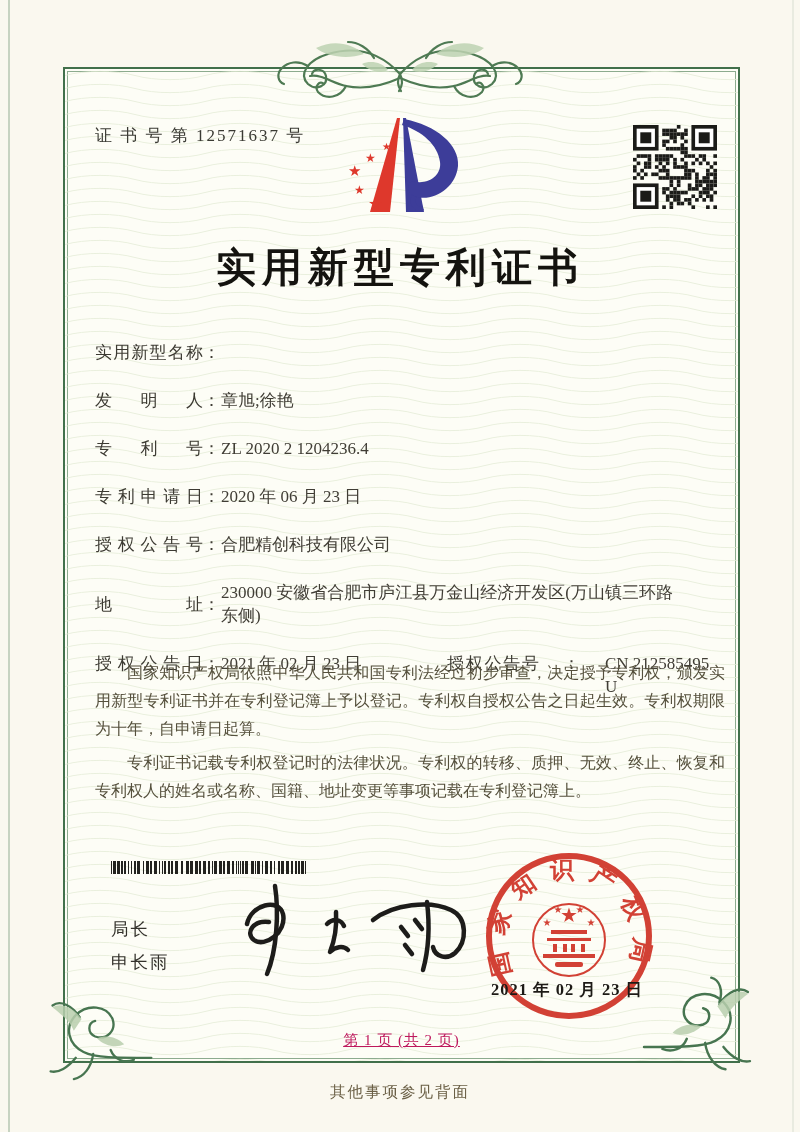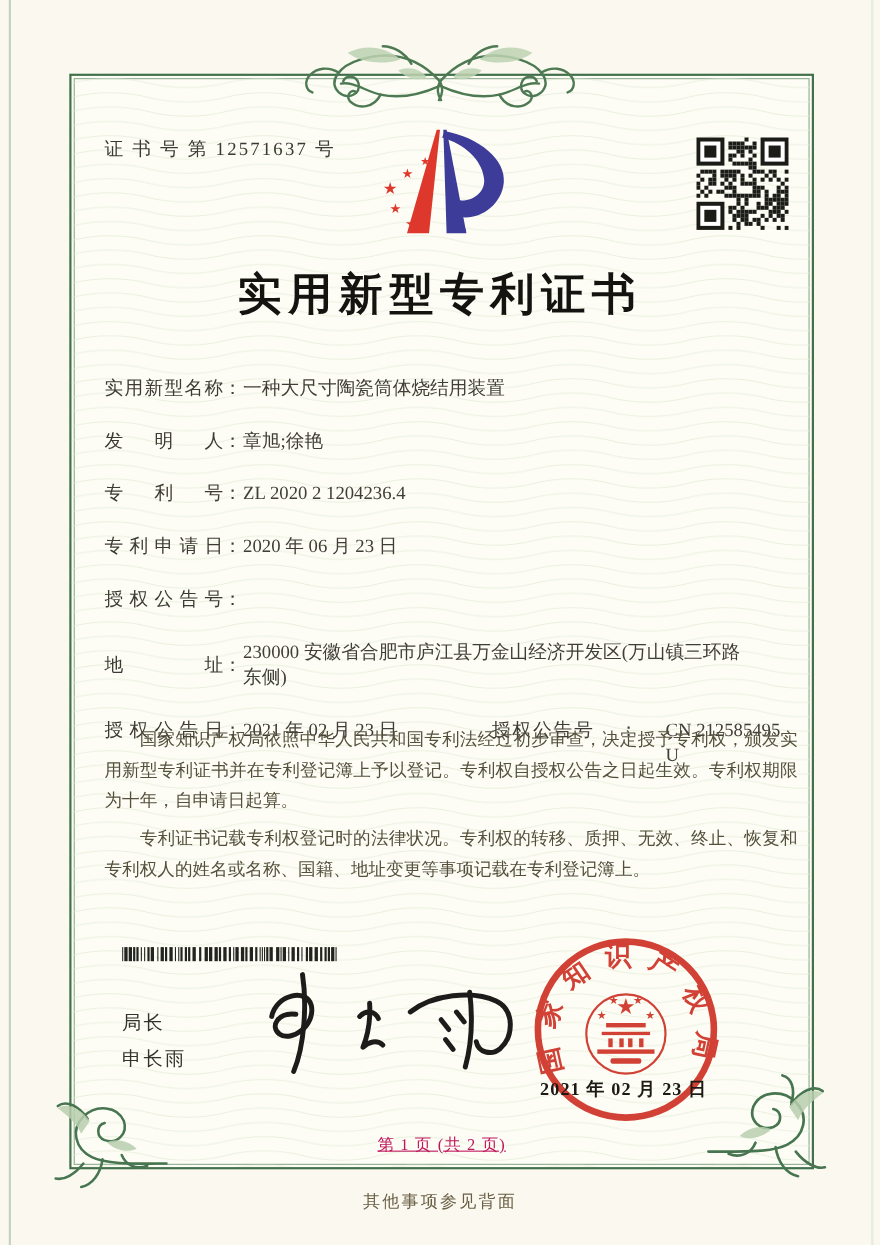--- a/index.html
+++ b/index.html
@@ -353,40 +353,40 @@
     <rect x="3.652173913043478" y="62.086956521739125" width="18.26086956521739" height="18.26086956521739" fill="#ffffff"></rect>
     <rect x="7.304347826086956" y="65.73913043478261" width="10.956521739130434" height="10.956521739130434" fill="#1b1b18"></rect>
   </svg>
 
 <div class="title">实用新型专利证书</div>
 
 <div class="fields">
   <div class="frow">
     <span class="flabel">实用新型名称</span>
       <span class="fcolon">：</span>
-      <span class="fvalue">一种大尺寸陶瓷筒体烧结用装置</span>
   </div>
   <div class="frow">
     <span class="flabel">发明人</span>
       <span class="fcolon">：</span>
       <span class="fvalue">章旭;徐艳</span>
   </div>
   <div class="frow">
     <span class="flabel">专利号</span>
       <span class="fcolon">：</span>
       <span class="fvalue">ZL 2020 2 1204236.4</span>
   </div>
   <div class="frow">
     <span class="flabel">专利申请日</span>
       <span class="fcolon">：</span>
       <span class="fvalue">2020 年 06 月 23 日</span>
   </div>
   <div class="frow">
     <span class="flabel">授权公告号</span>
       <span class="fcolon">：</span>
+      <span class="fvalue">合肥精创科技有限公司</span>
   </div>
   <div class="frow">
     <span class="flabel">地址</span>
       <span class="fcolon">：</span>
       <span class="fvalue">230000 安徽省合肥市庐江县万金山经济开发区(万山镇三环路东侧)</span>
   </div>
   <div class="grant-row">
     <span class="grant-left">
       <span class="flabel">授权公告日</span>
         <span class="fcolon">：</span>

